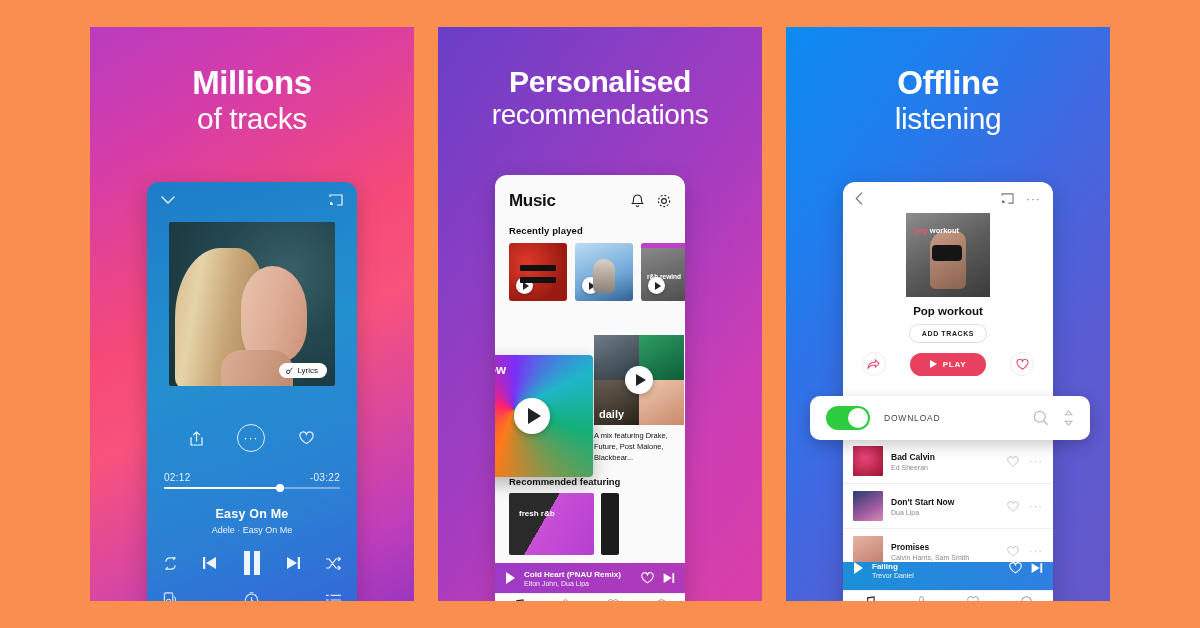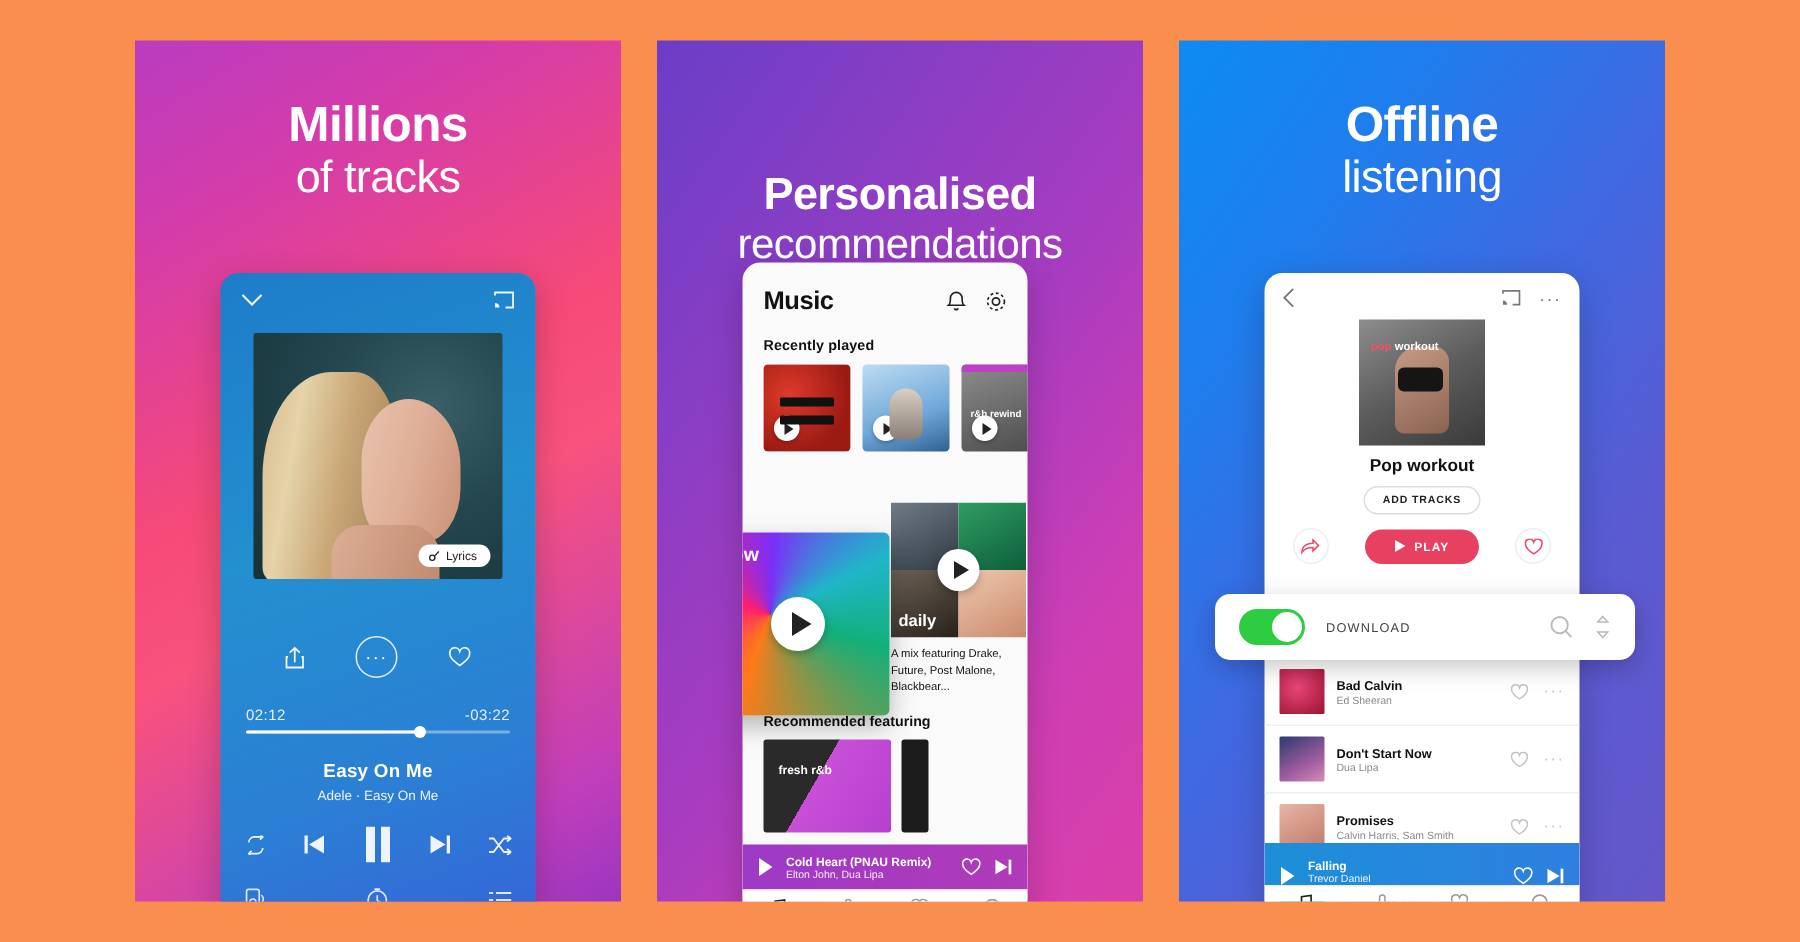--- a/index.html
+++ b/index.html
@@ -27,21 +27,21 @@
   .headline {
     position: absolute;
     top: 38px; left: 0; right: 0;
     text-align: center;
     color: #fff;
     line-height: 1.12;
     letter-spacing: -0.4px;
   }
   .headline .l1 { display:block; font-size: 33px; font-weight: 700; }
   .headline .l2 { display:block; font-size: 30px; font-weight: 400; }
-  .panel-2 .headline .l1 { font-size: 30px; margin-top: 48px; }
+  .panel-2 .headline .l1 { font-size: 30px; }
   .panel-2 .headline .l2 { font-size: 28px; }
 
   
   .phone {
     position: absolute;
     border-radius: 12px;
     overflow: hidden;
     box-shadow: 0 6px 22px rgba(0,0,0,.20);
   }
 
@@ -212,21 +212,21 @@
   .a2 { background: linear-gradient(150deg,#2b3b6e,#9c5b9e 60%,#d78cb8); }
   .a3 { background: linear-gradient(150deg,#e7b5a6,#c07a68); }
   .a4 { background: linear-gradient(150deg,#2e9f8c,#155c52); }
   .trk-txt { flex:1; min-width:0; }
   .trk-t { font-size: 8.5px; font-weight:600; white-space:nowrap; overflow:hidden; text-overflow:ellipsis;}
   .trk-s { font-size: 7px; color:#8a8a8a; margin-top:2px; white-space:nowrap; overflow:hidden; text-overflow:ellipsis;}
   .trk-ico { color:#c3c3c3; display:flex; align-items:center; gap:10px; }
   .p3-nowplaying {
     position:absolute; left:0; right:0; bottom: 22px; height: 28px;
     background: linear-gradient(90deg,#1c8fd8,#2f7fe0);
-    display:flex; align-items:flex-end; padding: 0 10px; gap: 8px; color:#fff;
+    display:flex; align-items:flex-start; padding: 0 10px; gap: 8px; color:#fff;
   }
   .p3-tabbar {
     position:absolute; left:0; right:0; bottom:0; height:22px; background:#fff;
     display:flex; align-items:center; justify-content:space-around; border-top:1px solid #eee;
   }
   .tab-ico { color:#3a3a3a; }
   svg { display:block; }
 </style>
 </head>
 <body>

